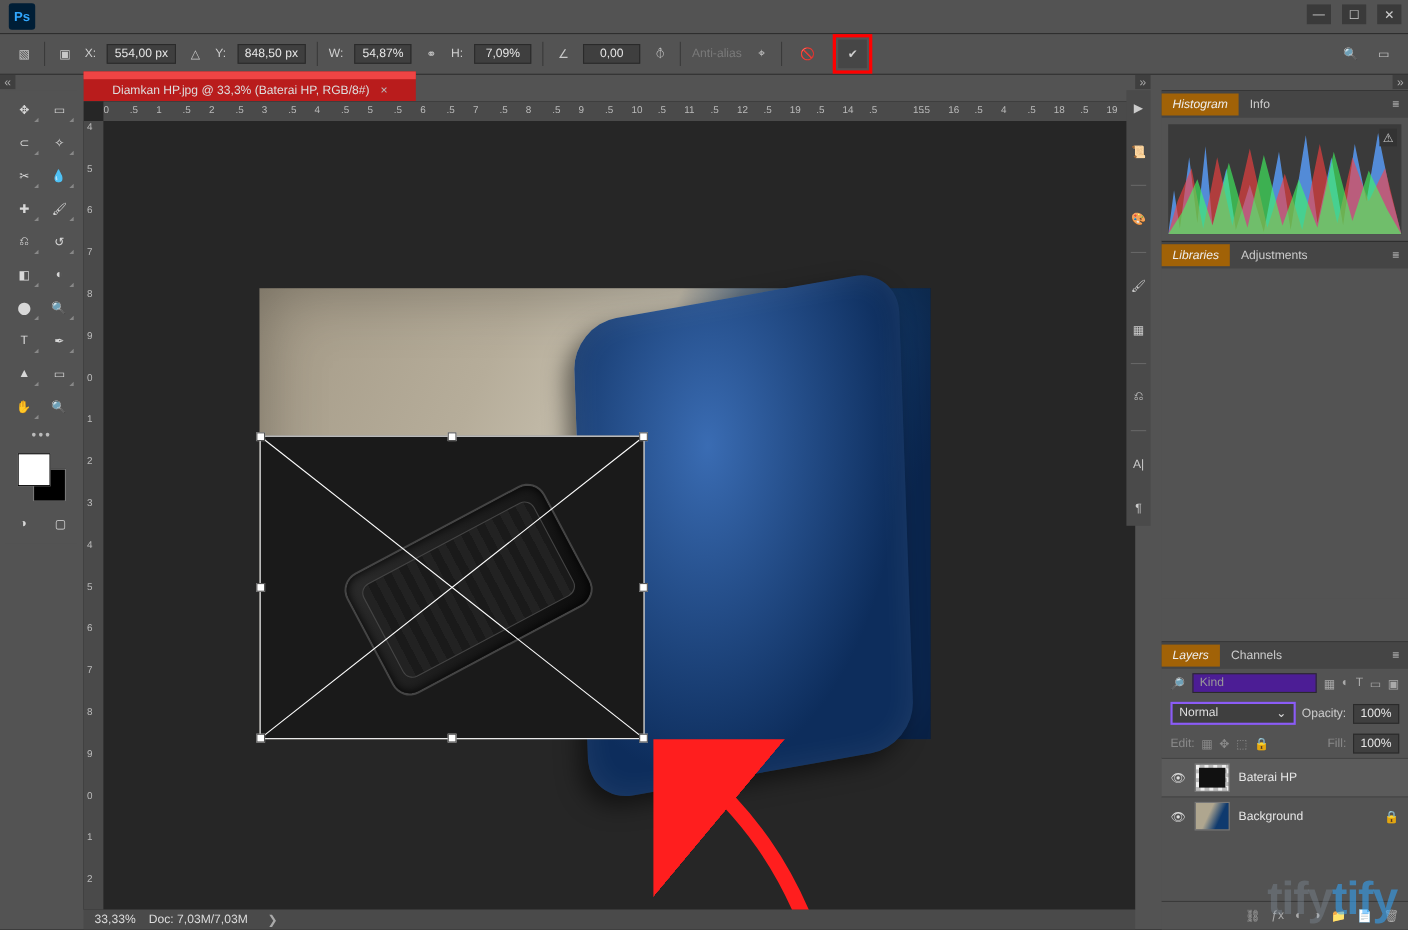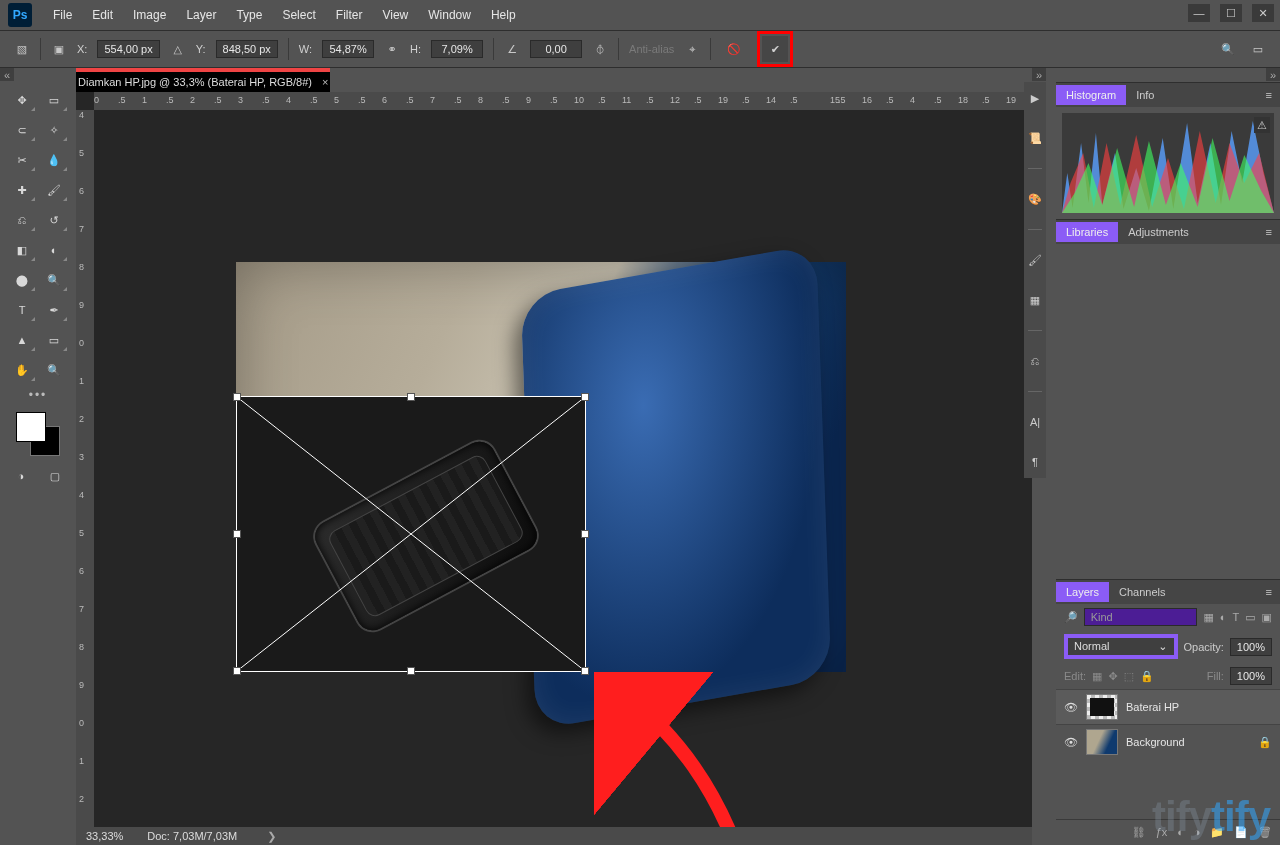--- a/index.html
+++ b/index.html
@@ -34,21 +34,21 @@
   .tool { width: 28px; height: 24px; display:flex; align-items:center; justify-content:center; color:#d8d8d8; position:relative;}
   .tool .tri { position:absolute; right:1px; bottom:1px; width:0;height:0;border-left:4px solid transparent;border-bottom:4px solid #888;}
   .tool-dots { grid-column: 1 / span 2; text-align:center; color:#bbb; letter-spacing:2px; font-size:12px;}
   .swatches { grid-column:1 / span 2; position:relative; height:50px; }
   .sw-fg { position:absolute; left:8px; top:4px; width:30px; height:30px; background:#fff; border:1px solid #000; }
   .sw-bg { position:absolute; left:22px; top:18px; width:30px; height:30px; background:#000; border:1px solid #777; }
   .qm-row { grid-column:1 / span 2; display:flex; gap:8px; justify-content:space-around;}
 
   
   .doc-tab-bar { position:absolute; left:76px; top:68px; height:24px; display:flex; align-items:flex-end; }
-  .doc-tab { background:#000000; padding: 4px 2px; font-size:11px; color:#ddd; display:flex; align-items:center; gap:10px; border-top:4px solid #ef4444;}
+  .doc-tab { background:#b91c1c; padding: 4px 26px; font-size:11px; color:#ddd; display:flex; align-items:center; gap:10px; border-top:7px solid #ef4444;}
   .doc-tab .x { color:#bbb; }
 
   
   .canvas-wrap { position:absolute; left:76px; top:92px; right:248px; bottom:18px; background:#262626; overflow:hidden; }
   .ruler-h { position:absolute; left:18px; right:0; top:0; height:18px; background:#4a4a4a; color:#bbb; font-size:9px; }
   .ruler-h .tick { position:absolute; top:3px; }
   .ruler-v { position:absolute; left:0; top:18px; bottom:0; width:18px; background:#4a4a4a; color:#bbb; font-size:9px;}
   .ruler-v .tick { position:absolute; left:3px; }
   .canvas-inner { position:absolute; left:18px; top:18px; right:0; bottom:0; }
   .photo-bg { position:absolute; left:142px; top:152px; width:610px; height:410px; background: linear-gradient(115deg,#a49a87 0%,#b6ad9a 30%,#c9c2b1 48%,#6f8295 55%,#143b6a 70%,#0c2a57 85%); box-shadow: inset 0 0 60px rgba(0,0,0,.3); }
@@ -62,46 +62,46 @@
   .tbox svg { position:absolute; left:0; top:0; width:100%; height:100%; }
   .handle { position:absolute; width:8px; height:8px; background:#fff; border:1px solid #555; transform:translate(-50%,-50%);}
   .h-tl{left:0;top:0}.h-tm{left:50%;top:0}.h-tr{left:100%;top:0}
   .h-ml{left:0;top:50%}.h-mr{left:100%;top:50%}
   .h-bl{left:0;top:100%}.h-bm{left:50%;top:100%}.h-br{left:100%;top:100%}
 
   
   .anno-arrow { position:absolute; left:500px; top:562px; width:160px; height:180px; }
   
   
-  .status-bar { position:absolute; left:76px; right:248px; bottom:0; height:18px; background:#4a4a4a; display:flex; align-items:center; gap:24px; padding:0 10px; font-size:11px; color:#ddd;}
+  .status-bar { position:absolute; left:76px; right:248px; bottom:0; height:18px; background:#4a4a4a; display:flex; align-items:center; gap:12px; padding:0 10px; font-size:11px; color:#ddd;}
   .status-bar .arrow { color:#aaa; margin-left:6px;}
 
   
   .dock-strip { position:absolute; right:234px; top:82px; width:22px; background:#4a4a4a; padding:6px 0; display:flex; flex-direction:column; align-items:center; gap:20px;}
   .dock-strip .di { width:20px; height:20px; display:flex;align-items:center;justify-content:center;color:#ccc;}
   .dock-sep { width:14px; height:1px; background:#666; }
 
   
   .right-panels { position:absolute; right:0; top:82px; width:224px; bottom:0; background:#535353; display:flex; flex-direction:column; }
   .panel { background:#535353; border-top:1px solid #2e2e2e; }
   .panel-tabs { display:flex; align-items:center; height:24px; background:#454545; }
   .panel-tabs .ptab { padding:4px 10px; font-size:11px; color:#ccc; }
-  .panel-tabs .ptab.active { background:#8b5cf6; color:#eee; }
+  .panel-tabs .ptab.active { background:#a16207; color:#eee;font-style:italic; }
   .panel-tabs .pmenu { margin-left:auto; padding:0 8px; color:#ccc;}
   .histogram-body { height:100px; position:relative; background:#3a3a3a; margin:6px; }
   .histogram-body svg { width:100%; height:100%; }
   .warn-tri { position:absolute; right:4px; top:4px; color:#ccc; width:16px;height:16px;display:flex;align-items:center;justify-content:center; background:#333; }
   .libs-body { min-height:300px; }
 
   .layers-panel { margin-top:auto; }
   .lp-row1 { display:flex; align-items:center; gap:6px; padding:4px 8px;}
   .lp-search { flex:1; background:#4c1d95; border:1px solid #2a2a2a; padding:2px 6px; color:#999;}
   .lp-filter-icons { display:flex; gap:6px; color:#aaa;}
   .lp-row2 { display:flex; align-items:center; gap:6px; padding:4px 8px;}
-  .lp-select { flex:1; background:#3f3f3f; border:4px solid #8b5cf6; padding:2px 6px; color:#ddd; display:flex; justify-content:space-between;}
+  .lp-select { flex:1; background:#3f3f3f; border:2px solid #8b5cf6; padding:2px 6px; color:#ddd; display:flex; justify-content:space-between;}
   .lp-row3 { display:flex; align-items:center; gap:6px; padding:4px 8px; color:#8a8a8a;}
   .lp-lock-icons { display:flex; gap:6px; color:#8a8a8a;}
   .layer-list { }
   .layer-row { display:flex; align-items:center; gap:8px; padding:4px 8px; border-top:1px solid #444;}
   .layer-row.active { background:#5b5b5b; }
   .eye { width:14px; text-align:center; color:#ddd;}
   .thumb { width:32px; height:26px; background:#2a2a2a; border:1px solid #777;}
   .thumb.checker { background: repeating-conic-gradient(#bbb 0 25%, #eee 0 50%) 0 0/8px 8px; position:relative;}
   .thumb.checker:after{content:"";position:absolute;left:3px;top:3px;right:3px;bottom:3px;background:#111;}
   .thumb.bg { background: linear-gradient(115deg,#afa68f 40%,#0f3a6e 70%);}
@@ -115,32 +115,20 @@
   .watermark .accent { color: rgba(49,168,255,.55); }
 
   
   .options-right { margin-left:auto; display:flex; gap:14px; align-items:center;}
 </style>
 </head>
 <body>
 
 <div class="title-bar">
   <div class="ps-logo">Ps</div>
-  <div class="menu-bar">
-    <span>File</span>
-    <span>Edit</span>
-    <span>Image</span>
-    <span>Layer</span>
-    <span>Type</span>
-    <span>Select</span>
-    <span>Filter</span>
-    <span>View</span>
-    <span>Window</span>
-    <span>Help</span>
-  </div>
   <div class="win-controls">
     <div class="wc">—</div>
     <div class="wc">☐</div>
     <div class="wc">✕</div>
   </div>
 </div>
 
 <div class="options-bar">
   <span class="opt-icon">▧</span>
   <span class="opt-sep"></span>

